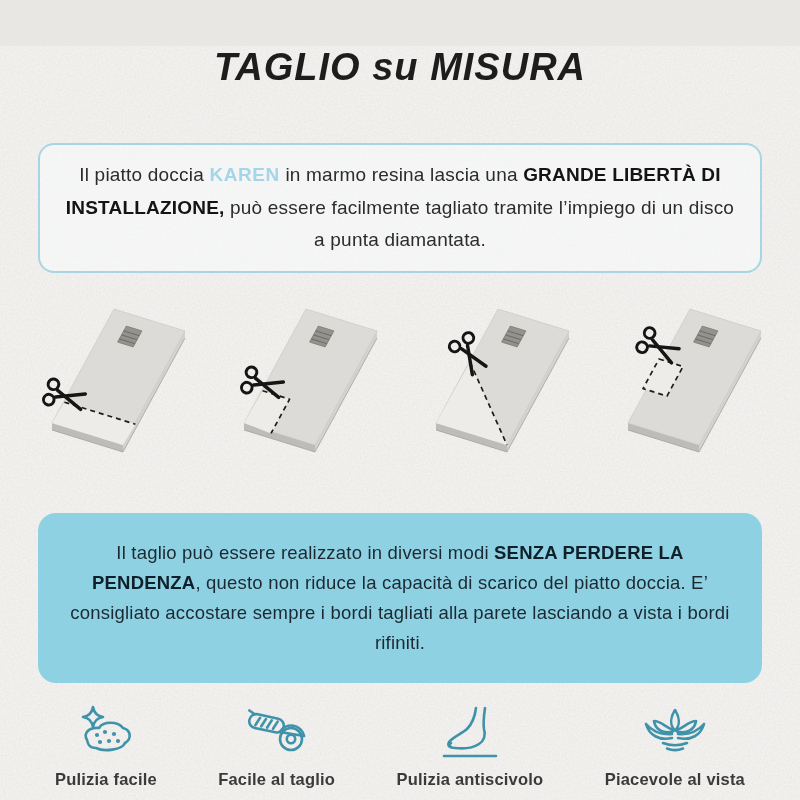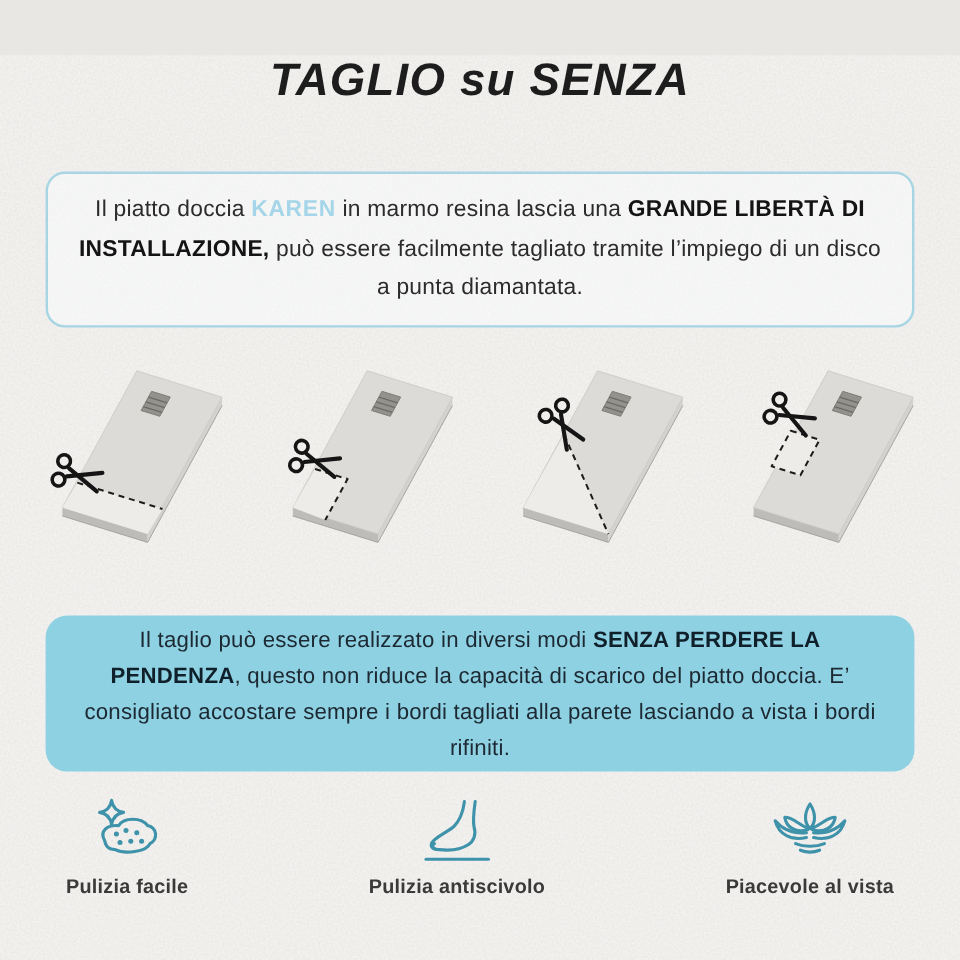--- a/index.html
+++ b/index.html
@@ -41,21 +41,21 @@
     font-size:19px;
     line-height:1.72;
     font-weight:500;
     color:#2c2c2c;
     letter-spacing:.2px;
   }
   .box2{
     margin-top:26px;
     background:#8ed1e2;
     border-radius:18px;
-    padding:5px 22px;
+    padding:25px 22px;
   }
   .box2 p{
     font-size:18.5px;
     line-height:1.62;
     font-weight:500;
     color:#1c2832;
     letter-spacing:.2px;
   }
   .seg-b{font-weight:800;}
   .box1 .seg-b{color:#141414;}
@@ -115,21 +115,21 @@
     <filter id="pn" x="0" y="0" width="100%" height="100%">
       <feTurbulence type="fractalNoise" baseFrequency="0.55" numOctaves="2" seed="3"></feTurbulence>
       <feColorMatrix type="matrix" values="0 0 0 0 1  0 0 0 0 1  0 0 0 0 0.99  0 0 0 0.75 0"></feColorMatrix>
     </filter>
     <rect width="800" height="800" fill="#e9e7e4"></rect>
     <rect width="800" height="800" filter="url(#pn)" opacity="0.8"></rect>
   </svg>
 
   <div class="content">
 
-    <h1 class="title">TAGLIO su SENZA</h1>
+    <h1 class="title">TAGLIO su MISURA</h1>
 
     <div class="box box1">
       <p><span class="seg-n">Il piatto doccia </span><span class="seg-brand">KAREN</span><span class="seg-n"> in marmo resina lascia una </span><span class="seg-b">GRANDE LIBERTÀ DI INSTALLAZIONE,</span><span class="seg-n"> può essere facilmente tagliato tramite l’impiego di un disco a punta diamantata.</span></p>
     </div>
 
     <div class="tray-row">
 
       <svg width="190" height="188" viewBox="0 0 190 188">
         <g>
           <path class="tray-side-l" d="M35 124 L106 146 L106 153 L35 131 Z"></path>
@@ -229,20 +229,34 @@
             <circle class="dot" cx="31" cy="29" r="2.1"></circle>
           <circle class="dot" cx="40" cy="31" r="2.1"></circle>
             <circle class="dot" cx="26" cy="39" r="2.1"></circle>
           <circle class="dot" cx="35" cy="38" r="2.1"></circle>
             <circle class="dot" cx="44" cy="38" r="2.1"></circle>
           <path d="M19 4 C20 10 23 13 29 14 C23 15 20 18 19 24 C18 18 15 15 9 14 C15 13 18 10 19 4 Z"></path>
         </svg>
         <div class="feature-label">Pulizia facile</div>
       </div>
 
+      <div class="feature">
+        <svg class="fi" width="66" height="60" viewBox="0 0 66 60">
+          <g transform="rotate(12 30 26)">
+            <rect x="4" y="15" width="35" height="14" rx="7"></rect>
+            <path d="M14 18 L11 26 M20 18 L17 26 M26 18 L23 26 M32 18 L29 26"></path>
+            <path d="M2 13 L7 15"></path>
+          </g>
+          <circle cx="47" cy="36" r="11"></circle>
+          <circle cx="47" cy="36" r="4.2"></circle>
+          <path d="M36 29 A13 13 0 0 1 60 33"></path>
+          <path d="M36 29 L60 33"></path>
+        </svg>
+        <div class="feature-label">Facile al taglio</div>
+      </div>
 
       <div class="feature">
         <svg class="fi" width="64" height="60" viewBox="0 0 64 60">
           <path d="M38 5 C37 13 35 20 29 26 C23 31 15 34 11 39 C9 43 12 45 17 45 C26 46 35 45 41 41 C46 38 48 32 46 26 C45 20 46 12 47 5"></path>
           <path d="M13 40 C11 41 11 43 13 44"></path>
           <path d="M6 53 L58 53"></path>
         </svg>
         <div class="feature-label">Pulizia antiscivolo</div>
       </div>
 

